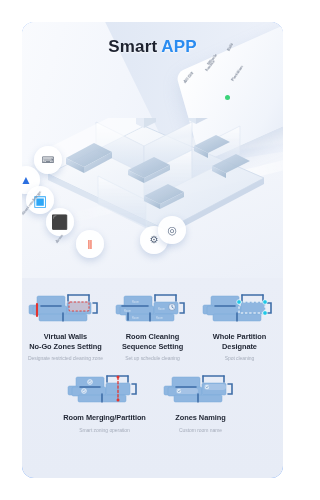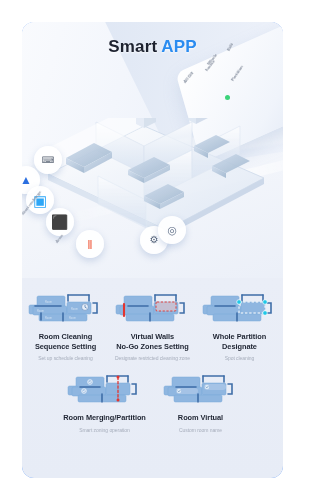--- a/index.html
+++ b/index.html
@@ -259,71 +259,71 @@
                 <rect x="2" y="13" width="10" height="9" rx="1.5"></rect>
                 <rect x="6" y="14" width="34" height="9" rx="1.5"></rect>
                 <rect x="40" y="10" width="24" height="12" rx="1.5"></rect>
                 <rect x="12" y="22" width="24" height="7" rx="1.5"></rect>
                 <rect x="36" y="22" width="24" height="7" rx="1.5"></rect>
               </g>
               <g stroke="#3f6ea8" stroke-width="1.6" fill="none" stroke-linecap="round">
                 <path d="M41 3 L62 3"></path>
                   <path d="M41 3 L41 9"></path>
                   <path d="M62 3 L62 9"></path>
-                <path d="M8 14 L34 14"></path>
-                <path d="M14 21 L14 28"></path>
+                <path d="M14 14 L34 14"></path>
                 <path d="M36 21 L36 29"></path>
                 <path d="M66 11 L70 11 L70 21 L66 21"></path>
               </g>
-              <g fill="#ffffff" opacity=".55" font-size="2.6" font-family="Liberation Sans, sans-serif">
-                <text x="18" y="11">Room</text>
-                  <text x="10" y="20">Room</text>
-                <text x="44" y="18">Room</text>
-                  <text x="18" y="27">Room</text>
-                  <text x="42" y="27">Room</text>
-              </g>
-              <circle cx="58" cy="15" r="3.4" fill="#e7eef8" stroke="#5f87b6" stroke-width=".6"></circle>
-              <path d="M58 13.2 L58 15.2 L59.4 16" stroke="#3f6ea8" stroke-width=".7" fill="none" stroke-linecap="round"></path>
+              <path d="M10 12 L10 24" stroke="#e3342f" stroke-width="2.1" stroke-linecap="round"></path>
+              <rect x="42" y="10" width="20" height="9" rx="1" fill="#f3c9c7" fill-opacity=".55" stroke="#e3342f" stroke-width=".9" stroke-dasharray="2.2 1.6"></rect>
             </svg>
           </div>
           <div class="f-title">
-            <span>Room Cleaning</span><br>
-            <span>Sequence Setting</span>
-          </div>
-          <div class="f-sub">Set up schedule cleaning</div>
+            <span>Virtual Walls</span><br>
+            <span>No-Go Zones Setting</span>
+          </div>
+          <div class="f-sub">Designate restricted cleaning zone</div>
         </div>
 
         <div class="fcell">
           <div class="plan">
             <svg width="78" height="34" viewBox="0 0 78 34">
               <g fill="#8fb6e0" stroke="#7aa8d8" stroke-width=".5">
                 <rect x="10" y="4" width="28" height="11" rx="1.5"></rect>
                 <rect x="2" y="13" width="10" height="9" rx="1.5"></rect>
                 <rect x="6" y="14" width="34" height="9" rx="1.5"></rect>
                 <rect x="40" y="10" width="24" height="12" rx="1.5"></rect>
                 <rect x="12" y="22" width="24" height="7" rx="1.5"></rect>
                 <rect x="36" y="22" width="24" height="7" rx="1.5"></rect>
               </g>
               <g stroke="#3f6ea8" stroke-width="1.6" fill="none" stroke-linecap="round">
                 <path d="M41 3 L62 3"></path>
                   <path d="M41 3 L41 9"></path>
                   <path d="M62 3 L62 9"></path>
-                <path d="M14 14 L34 14"></path>
+                <path d="M8 14 L34 14"></path>
+                <path d="M14 21 L14 28"></path>
                 <path d="M36 21 L36 29"></path>
                 <path d="M66 11 L70 11 L70 21 L66 21"></path>
               </g>
-              <path d="M10 12 L10 24" stroke="#e3342f" stroke-width="2.1" stroke-linecap="round"></path>
-              <rect x="42" y="10" width="20" height="9" rx="1" fill="#f3c9c7" fill-opacity=".55" stroke="#e3342f" stroke-width=".9" stroke-dasharray="2.2 1.6"></rect>
+              <g fill="#ffffff" opacity=".55" font-size="2.6" font-family="Liberation Sans, sans-serif">
+                <text x="18" y="11">Room</text>
+                  <text x="10" y="20">Room</text>
+                <text x="44" y="18">Room</text>
+                  <text x="18" y="27">Room</text>
+                  <text x="42" y="27">Room</text>
+              </g>
+              <circle cx="58" cy="15" r="3.4" fill="#e7eef8" stroke="#5f87b6" stroke-width=".6"></circle>
+              <path d="M58 13.2 L58 15.2 L59.4 16" stroke="#3f6ea8" stroke-width=".7" fill="none" stroke-linecap="round"></path>
             </svg>
           </div>
           <div class="f-title">
-            <span>Virtual Walls</span><br>
-            <span>No-Go Zones Setting</span>
-          </div>
-          <div class="f-sub">Designate restricted cleaning zone</div>
+            <span>Room Cleaning</span><br>
+            <span>Sequence Setting</span>
+          </div>
+          <div class="f-sub">Set up schedule cleaning</div>
         </div>
 
         <div class="fcell">
           <div class="plan">
             <svg width="78" height="34" viewBox="0 0 78 34">
               <g fill="#8fb6e0" stroke="#7aa8d8" stroke-width=".5">
                 <rect x="10" y="4" width="28" height="11" rx="1.5"></rect>
                 <rect x="2" y="13" width="10" height="9" rx="1.5"></rect>
                 <rect x="6" y="14" width="34" height="9" rx="1.5"></rect>
                 <rect x="40" y="10" width="24" height="12" rx="1.5"></rect>
@@ -417,21 +417,21 @@
                 <rect x="14" y="15" width="22" height="6" rx="3" fill="#a9c6e6" opacity=".85"></rect>
                 <circle cx="17" cy="18" r="2.2" fill="#dceaf7"></circle>
                 <path d="M16 18 L16.9 18.9 L18.2 17.2" stroke="#5f87b6" stroke-width=".6" fill="none" stroke-linecap="round"></path>
                 <rect x="42" y="11" width="22" height="6" rx="3" fill="#a9c6e6" opacity=".85"></rect>
                 <circle cx="45" cy="14" r="2.2" fill="#dceaf7"></circle>
                 <path d="M44 14 L44.9 14.9 L46.2 13.2" stroke="#5f87b6" stroke-width=".6" fill="none" stroke-linecap="round"></path>
               </g>
             </svg>
           </div>
           <div class="f-title">
-            <span>Room Virtual</span>
+            <span>Zones Naming</span>
           </div>
           <div class="f-sub">Custom room name</div>
         </div>
       </div>
 
     </div>
   </div>
 </div>
 
 </body></html>

